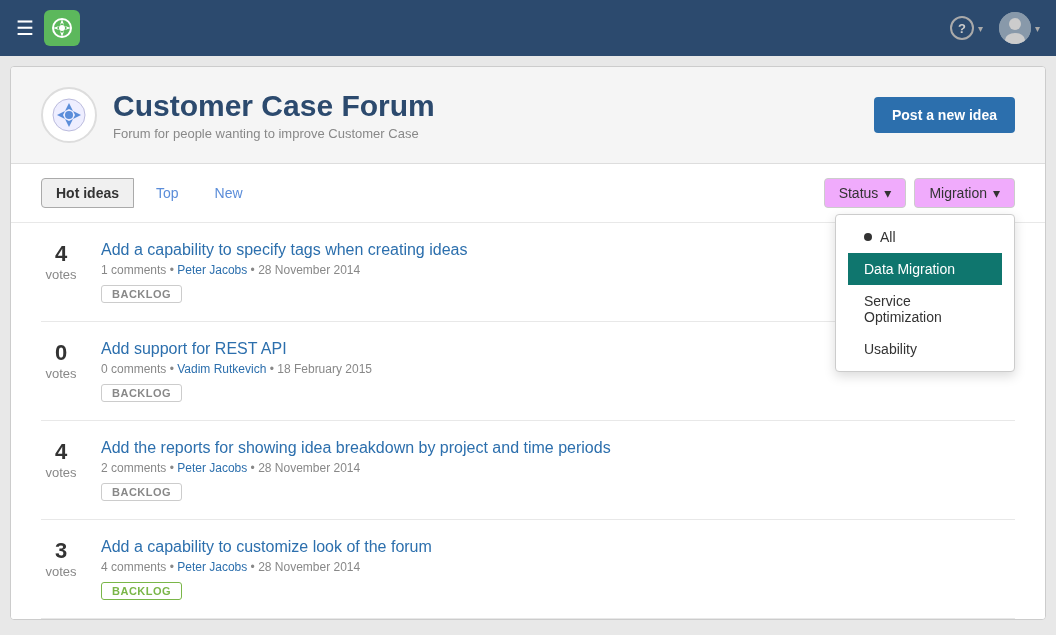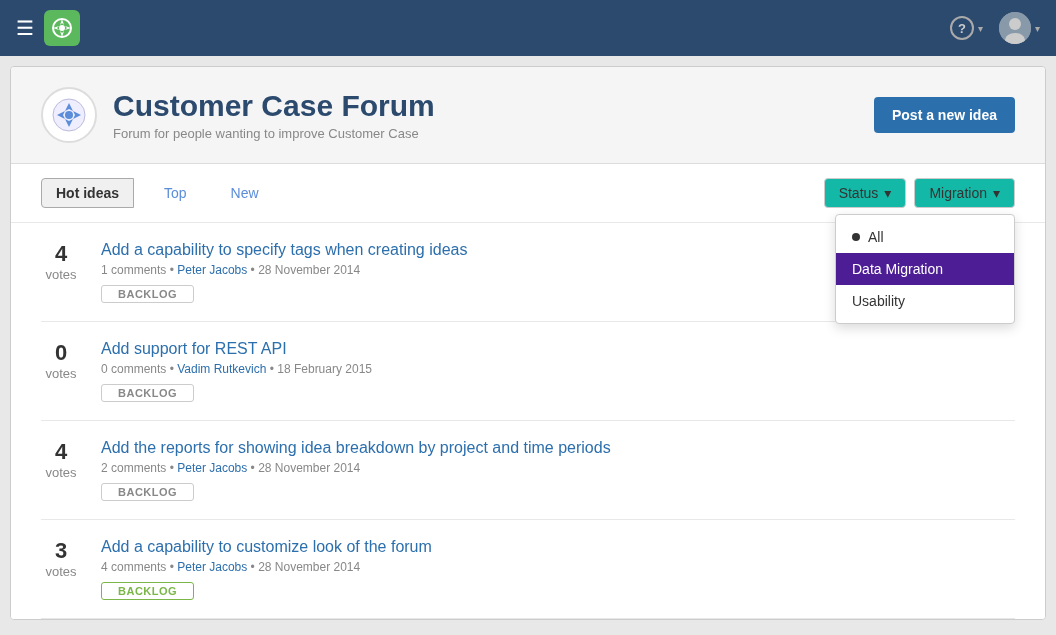--- a/index.html
+++ b/index.html
@@ -60,76 +60,76 @@
     
     .filter-bar {
       padding: 14px 30px;
       display: flex;
       align-items: center;
       justify-content: space-between;
       border-bottom: 1px solid #e8e8e8;
       background: #fff;
       position: relative;
     }
-    .filter-tabs { display: flex; align-items: center; gap: 16px; }
+    .filter-tabs { display: flex; align-items: center; gap: 8px; }
     .tab-btn {
       padding: 6px 14px; font-size: 14px; cursor: pointer; border: 1px solid #ccc;
       background: #fff; color: #555; text-decoration: none;
     }
     .tab-btn.active {
       background: #f0f0f0; font-weight: bold; color: #333; border-color: #aaa;
     }
     .tab-btn:first-child { border-radius: 4px 0 0 4px; }
     .tab-btn:last-child { border-radius: 0 4px 4px 0; border-left: none; }
     .tab-link { font-size: 14px; color: #5b8dd9; cursor: pointer; text-decoration: none; padding: 6px 14px; }
 
     .filter-right { display: flex; align-items: center; gap: 8px; position: relative; }
     .dropdown-btn {
       padding: 6px 14px; font-size: 14px; border: 1px solid #ccc; border-radius: 4px;
-      background: #14b8a6; cursor: pointer; display: flex; align-items: center; gap: 6px; color: #333;
+      background: #f0abfc; cursor: pointer; display: flex; align-items: center; gap: 6px; color: #333;
     }
 
     
     .dropdown-menu {
       position: absolute;
       top: 36px;
       right: 0;
       background: #fff;
       border: 1px solid #ccc;
       border-radius: 4px;
       box-shadow: 0 4px 12px rgba(0,0,0,0.15);
       z-index: 100;
       min-width: 180px;
-      padding: 6px 0;
+      padding: 6px 12px;
     }
     .dropdown-item {
       padding: 8px 16px; font-size: 14px; color: #333; cursor: pointer;
       display: flex; align-items: center; gap: 8px;
     }
-    .dropdown-item.selected { background: #4c1d95; color: #fff; }
+    .dropdown-item.selected { background: #0f766e; color: #fff; }
     .dropdown-item .dot { width: 8px; height: 8px; border-radius: 50%; background: #333; display: inline-block; }
 
     
     .ideas-list { padding: 0 30px; background: #fff; }
     .idea-row {
       display: flex;
       align-items: flex-start;
       padding: 18px 0;
       border-bottom: 1px solid #e8e8e8;
       gap: 20px;
     }
     .vote-box { text-align: center; min-width: 40px; }
     .vote-count { font-size: 22px; font-weight: bold; color: #333; }
     .vote-label { font-size: 13px; color: #888; }
     .idea-content { flex: 1; }
     .idea-title { font-size: 16px; color: #2c6fad; cursor: pointer; text-decoration: none; font-weight: normal; }
     .idea-meta { font-size: 12px; color: #888; margin-top: 4px; }
     .idea-meta a { color: #2c6fad; text-decoration: none; }
     .badge {
-      display: inline-block; padding: 2px 16px; font-size: 11px; border: 1px solid #ccc;
+      display: inline-block; padding: 2px 10px; font-size: 11px; border: 1px solid #ccc;
       border-radius: 3px; color: #555; margin-top: 8px; font-weight: bold; letter-spacing: 0.5px;
       background: #fff;
     }
     .badge.resolved { color: #7ab648; border-color: #7ab648; }
     .badge.backlog { color: #888; border-color: #ccc; }
 
     .outer-wrapper {
       border: 1px solid #ccc;
       border-radius: 4px;
       margin: 10px;
@@ -213,20 +213,23 @@
 
         <div class="dropdown-menu">
           <div class="dropdown-item">
             <span class="dot"></span>
             <span>All</span>
           </div>
           <div class="dropdown-item selected">
             <span>Data Migration</span>
           </div>
           <div class="dropdown-item">
+            <span>Service Optimization</span>
+          </div>
+          <div class="dropdown-item">
             <span>Usability</span>
           </div>
         </div>
       </div>
     </div>
   </div>
 
   <div class="ideas-list" id="ideas-list">
   <div class="idea-row">
     <div class="vote-box">

